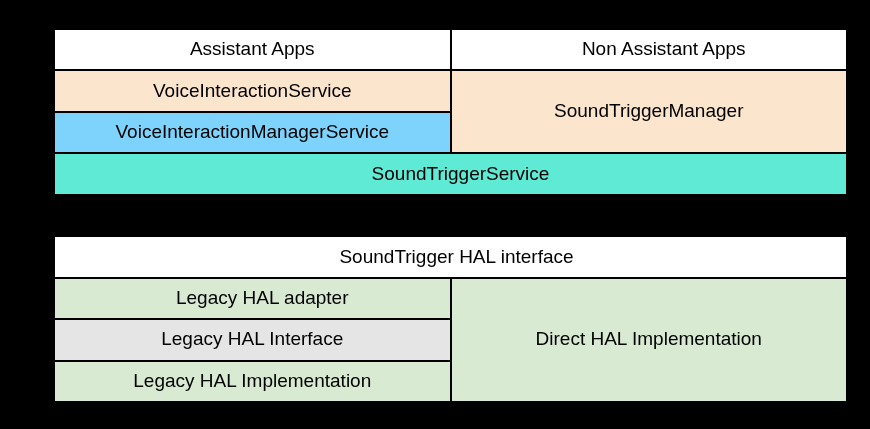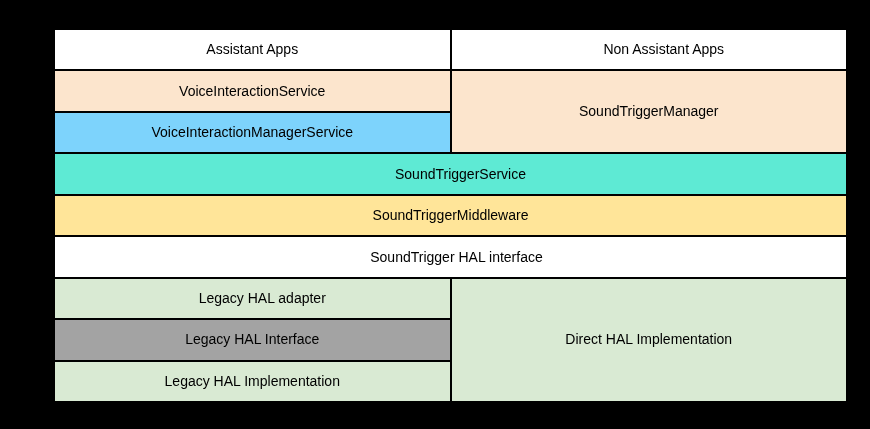--- a/index.html
+++ b/index.html
@@ -27,21 +27,21 @@
     gap: 2px;
     background: #000000; 
     border: 2px solid #000000;
     box-sizing: border-box;
   }
   .cell {
     display: flex;
     align-items: center;
     justify-content: center;
     text-align: center;
-    font-size: 14px;
+    font-size: 19px;
     line-height: 1.2;
     color: #000000;
     background: #ffffff;
   }
   
   .pos-a { grid-area: 1 / 1 / 2 / 2; }
   .pos-b { grid-area: 1 / 2 / 2 / 3; padding-left: 30px; }
   .pos-c { grid-area: 2 / 1 / 3 / 2; }
   .pos-d { grid-area: 2 / 2 / 4 / 3; }
   .pos-e { grid-area: 3 / 1 / 4 / 2; }
@@ -57,20 +57,19 @@
 <body>
 
 <div class="stage">
   <div class="diagram">
     <div class="cell pos-a" style="background: rgb(255, 255, 255);">Assistant Apps</div>
     <div class="cell pos-b" style="background: rgb(255, 255, 255);">Non Assistant Apps</div>
     <div class="cell pos-c" style="background: rgb(252, 229, 205);">VoiceInteractionService</div>
     <div class="cell pos-d" style="background: rgb(252, 229, 205);">SoundTriggerManager</div>
     <div class="cell pos-e" style="background: #7dd3fc;">VoiceInteractionManagerService</div>
     <div class="cell pos-f" style="background: #5eead4; padding-left: 20px;">SoundTriggerService</div>
-    <div class="cell pos-g" style="background: rgb(255, 229, 153);">SoundTriggerMiddleware</div>
     <div class="cell pos-h" style="background: rgb(255, 255, 255); padding-left: 12px;">SoundTrigger HAL interface</div>
     <div class="cell pos-i" style="background: rgb(217, 234, 211);">Legacy HAL adapter</div>
     <div class="cell pos-j" style="background: rgb(217, 234, 211);">Direct HAL Implementation</div>
-    <div class="cell pos-k" style="background: #a3a3a3;">Legacy HAL Interface</div>
+    <div class="cell pos-k" style="background: #e5e5e5;">Legacy HAL Interface</div>
     <div class="cell pos-l" style="background: rgb(217, 234, 211);">Legacy HAL Implementation</div>
   </div>
 </div>
 
 </body></html>

